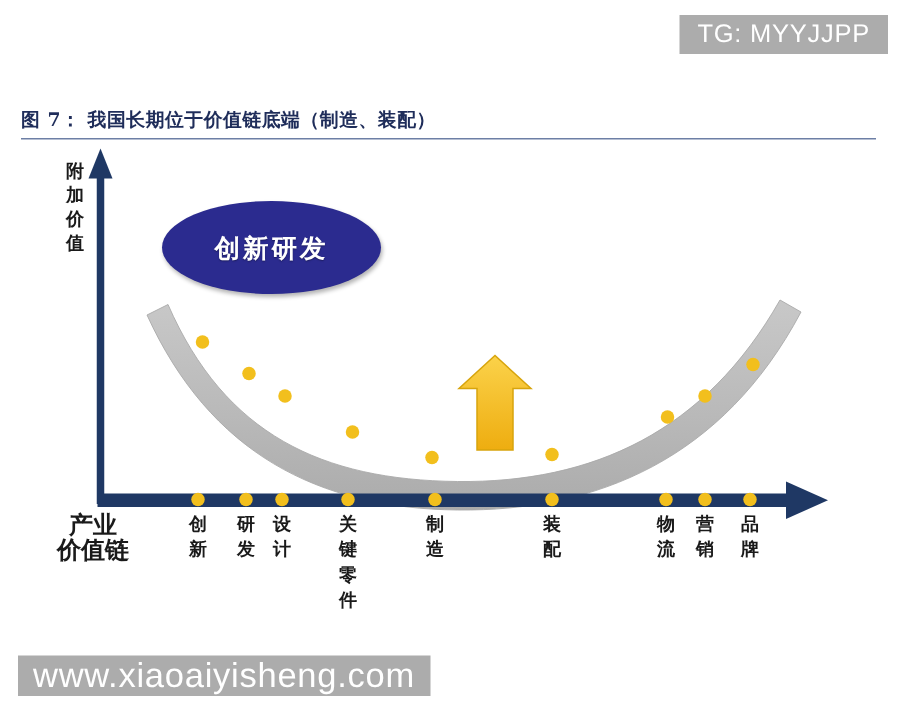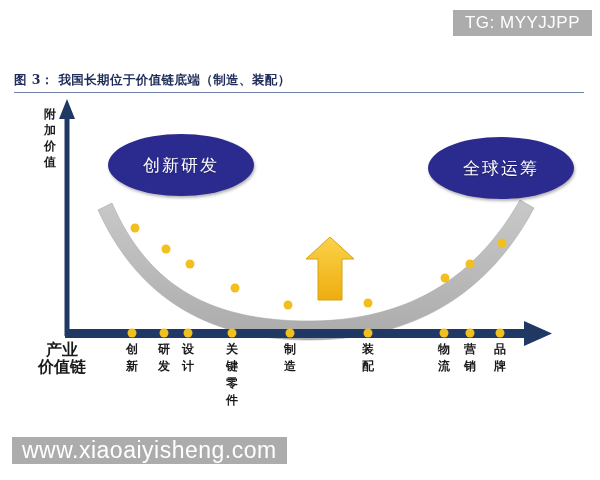--- a/index.html
+++ b/index.html
@@ -102,21 +102,21 @@
   
   .bubble {
     position: absolute;
     border-radius: 50%;
     background: #2b2b8f;
     color: #ffffff;
     display: flex;
     align-items: center;
     justify-content: center;
     font-family: "DejaVu Serif", "Liberation Serif", serif;
-    font-weight: normal;
+    font-weight: bold;
     font-size: 17px;
     letter-spacing: 2px;
     box-shadow: 1px 2px 3px rgba(0,0,0,0.30);
     text-shadow: 0 1px 1px rgba(0,0,0,0.35);
     white-space: nowrap;
   }
   #bubble-0 { left: 108px; top: 134px; width: 146px; height: 62px; }
   #bubble-1 { left: 258px; top: 175px; width: 146px; height: 62px; font-size: 16px; }
   #bubble-2 { left: 428px; top: 137px; width: 146px; height: 62px; }
 
@@ -145,21 +145,21 @@
     white-space: nowrap;
   }
 </style>
 </head>
 <body>
 
 <div id="page">
 
   <div class="watermark" id="wm-top">TG: MYYJJPP</div>
 
-  <div id="fig-title">图 3： 我国长期位于价值链底端（制造、装配）</div>
+  <div id="fig-title">图 7： 我国长期位于价值链底端（制造、装配）</div>
   <div id="title-rule"></div>
 
   <svg id="axis-svg" width="600" height="480">
     <defs>
       <linearGradient id="bandGrad" x1="0" y1="0" x2="0" y2="1">
         <stop offset="0%" stop-color="#c8c8c8"></stop>
         <stop offset="55%" stop-color="#b9b9b9"></stop>
         <stop offset="100%" stop-color="#ababab"></stop>
       </linearGradient>
       <linearGradient id="arrowGrad" x1="0" y1="0" x2="0" y2="1">
@@ -222,21 +222,20 @@
     <span>价</span>
     <span>值</span>
   </div>
 
   <div id="x-axis-title">
     <span>产业</span>
     <span>价值链</span>
   </div>
 
   <div class="bubble" id="bubble-0">创新研发</div>
-  <div class="bubble" id="bubble-2">全球运筹</div>
 
   <div id="node-labels">
       <div class="node-label" style="left: 132px; top: 341px;">
         <span>创</span>
         <span>新</span>
       </div>
       <div class="node-label" style="left: 164px; top: 341px;">
         <span>研</span>
         <span>发</span>
       </div>

